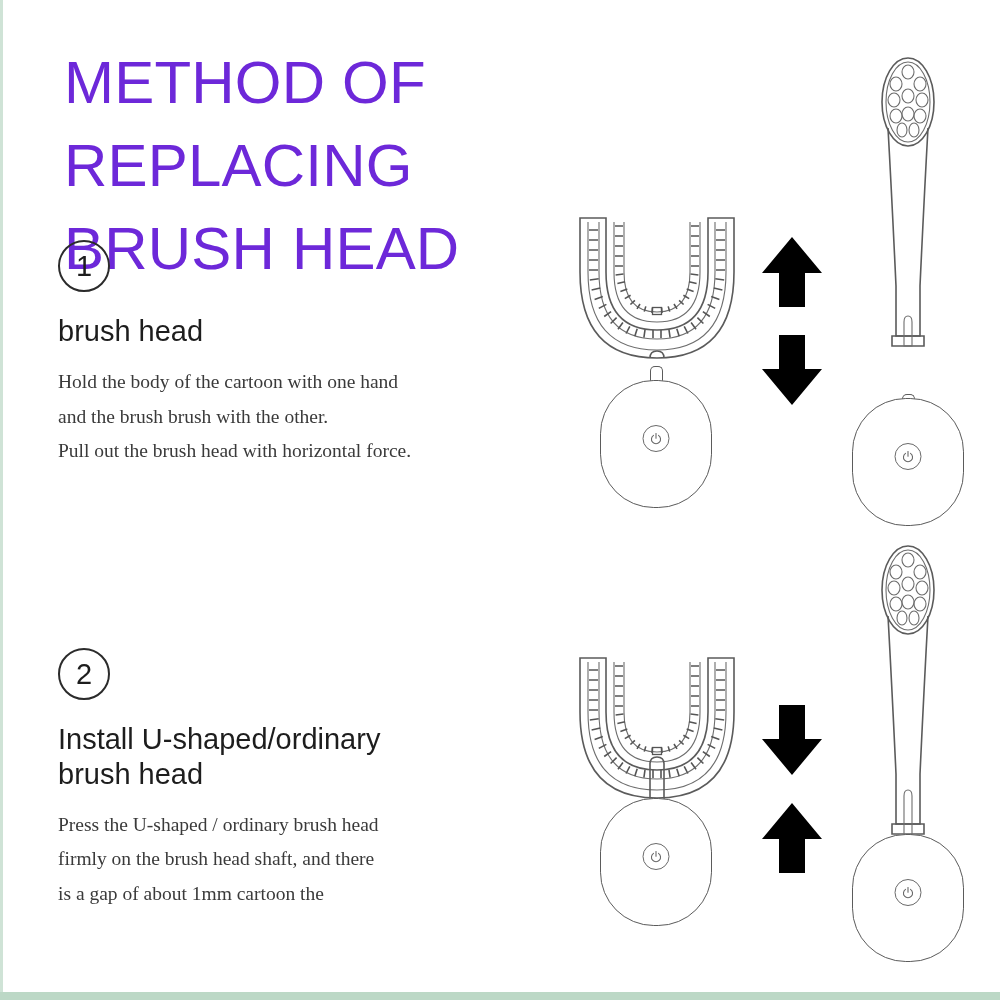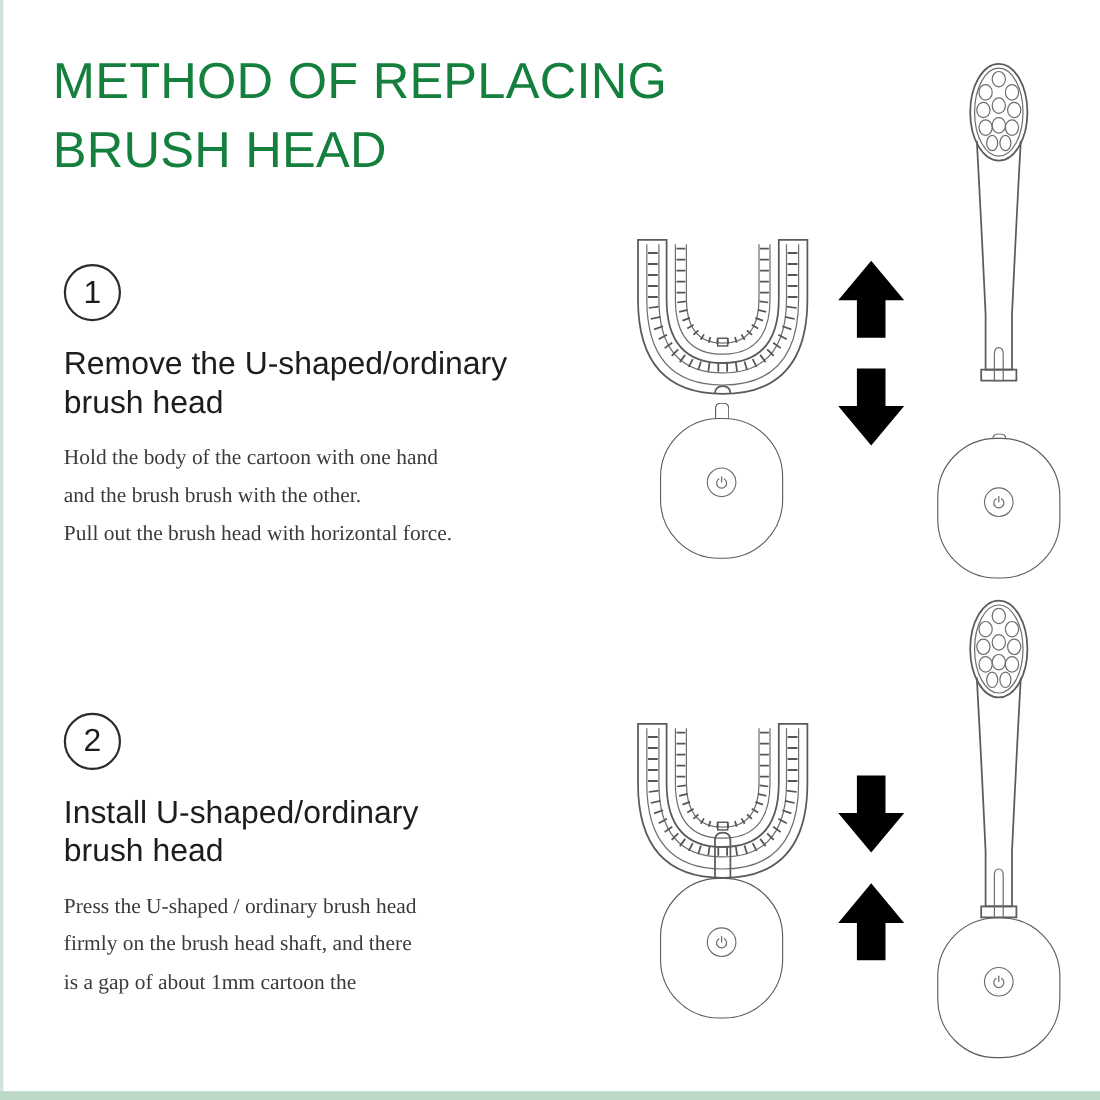--- a/index.html
+++ b/index.html
@@ -26,28 +26,28 @@
     left: 0; top: 0; bottom: 0;
     width: 3px;
     background: #cfe3d6;
   }
 
   .page { position: absolute; inset: 0; }
 
   
   .title {
     position: absolute;
-    left: 48px;
+    left: 64px;
     top: 42px;
     width: 660px;
-    font-size: 46px;
+    font-size: 60px;
     line-height: 1.38;
     font-weight: 400;
     letter-spacing: 0.2px;
-    color: #15803d;
+    color: #6d28d9;
   }
 
   
   .step { position: absolute; left: 0; right: 0; }
   .step-1 { top: 240px; height: 300px; }
   .step-2 { top: 648px; height: 320px; }
 
   .text-col {
     position: absolute;
     left: 58px;
@@ -155,21 +155,20 @@
     <div>BRUSH HEAD</div>
   </div>
 
   <div class="step step-1">
 
     <div class="text-col">
       <div class="step-badge">
         <span>1</span>
       </div>
       <div class="step-heading">
-        <div>Remove the U-shaped/ordinary</div>
         <div>brush head</div>
       </div>
       <div class="step-body">
         <div>Hold the body of the cartoon with one hand</div>
         <div>and the brush brush with the other.</div>
         <div>Pull out the brush head with horizontal force.</div>
       </div>
     </div>
 
     <div class="illus" style="left:566px; top:-32px; width:190px; height:300px;">

